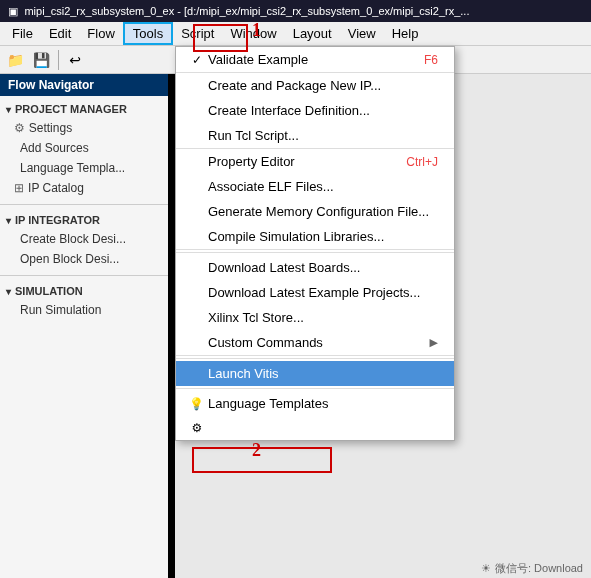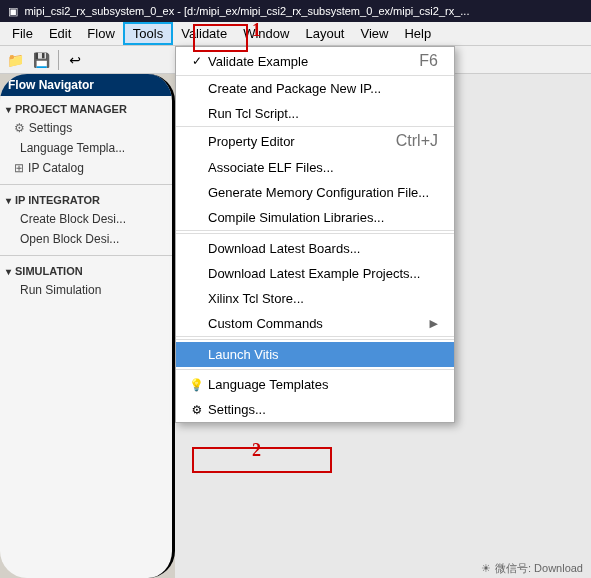--- a/index.html
+++ b/index.html
@@ -80,24 +80,23 @@
     
     .main-layout {
       display: flex;
       height: calc(578px - 22px - 24px - 28px);
     }
 
     
     .sidebar {
       width: 175px;
       background: #f5f5f5;
-      border-right: 3px solid #000000;
+      border-right: 7px solid #000000;
       overflow-y: auto;
       flex-shrink: 0;
-      border-radius: 27px;
     }
     .sidebar-title {
       background: #003366;
       color: white;
       padding: 4px 8px;
       font-weight: bold;
       font-size: 12px;
     }
     .sidebar-section {
       padding: 4px 0;
@@ -176,22 +175,22 @@
     }
     .dropdown-item.highlighted {
       background: #4a90d9;
       color: white;
       justify-content: flex-end;
     }
     .dropdown-item.separator-after {
       border-bottom: 1px solid #ddd;
     }
     .dropdown-item .shortcut {
-      color: #737373;
-      font-size: 16px;
+      color: #ef4444;
+      font-size: 12px;
       margin-left: 30px;
     }
     .dropdown-item .arrow-right {
       color: #666;
       font-size: 11px;
     }
     .dropdown-item .item-text {
       flex: 1;
     }
     .dropdown-sep {
@@ -266,21 +265,21 @@
 <div class="title-bar">
   <span style="margin-right:6px;">▣</span>
   <span>mipi_csi2_rx_subsystem_0_ex - [d:/mipi_ex/mipi_csi2_rx_subsystem_0_ex/mipi_csi2_rx_...</span>
 </div>
 
 <div class="menu-bar">
   <div class="menu-item">File</div>
   <div class="menu-item">Edit</div>
   <div class="menu-item">Flow</div>
   <div class="menu-item active">Tools</div>
-  <div class="menu-item">Validate</div>
+  <div class="menu-item">Script</div>
   <div class="menu-item">Window</div>
   <div class="menu-item">Layout</div>
   <div class="menu-item">View</div>
   <div class="menu-item">Help</div>
 </div>
 
 <div class="toolbar">
   <button class="toolbar-btn">📁</button>
   <button class="toolbar-btn">💾</button>
   <div class="toolbar-sep"></div>
@@ -295,20 +294,23 @@
     <div class="sidebar-section">
       <div class="sidebar-section-header">
         <span class="arrow">▾</span>
         <span>PROJECT MANAGER</span>
       </div>
       <div class="sidebar-item with-icon">
         <span class="gear-icon">⚙</span>
         <span>Settings</span>
       </div>
       <div class="sidebar-item">
+        <span>Add Sources</span>
+      </div>
+      <div class="sidebar-item">
         <span>Language Templa...</span>
       </div>
       <div class="sidebar-item with-icon">
         <span style="color:#666;font-size:12px;">⊞</span>
         <span>IP Catalog</span>
       </div>
     </div>
 
     <div class="section-divider"></div>
 
@@ -348,20 +350,24 @@
     <div class="dropdown-item separator-after">
       <span class="item-icon">✓</span>
       <span class="item-text">Validate Example</span>
       <span class="shortcut">F6</span>
     </div>
 
     <div class="dropdown-item">
       <span class="item-icon"></span>
       <span class="item-text">Create and Package New IP...</span>
     </div>
+    <div class="dropdown-item">
+      <span class="item-icon"></span>
+      <span class="item-text">Create Interface Definition...</span>
+    </div>
     <div class="dropdown-item separator-after">
       <span class="item-icon"></span>
       <span class="item-text">Run Tcl Script...</span>
     </div>
 
     <div class="dropdown-item">
       <span class="item-icon"></span>
       <span class="item-text">Property Editor</span>
       <span class="shortcut">Ctrl+J</span>
     </div>
@@ -406,21 +412,20 @@
     </div>
 
     <div class="dropdown-sep"></div>
 
     <div class="dropdown-item">
       <span class="item-icon">💡</span>
       <span class="item-text">Language Templates</span>
     </div>
     <div class="dropdown-item">
       <span class="item-icon">⚙</span>
-      <span class="item-text">Settings...</span>
     </div>
   </div>
 
   <div class="watermark">
     <span>☀</span>
     <span>微信号: Download</span>
   </div>
 </div>
 
 <div class="annotation-box-1"></div>

